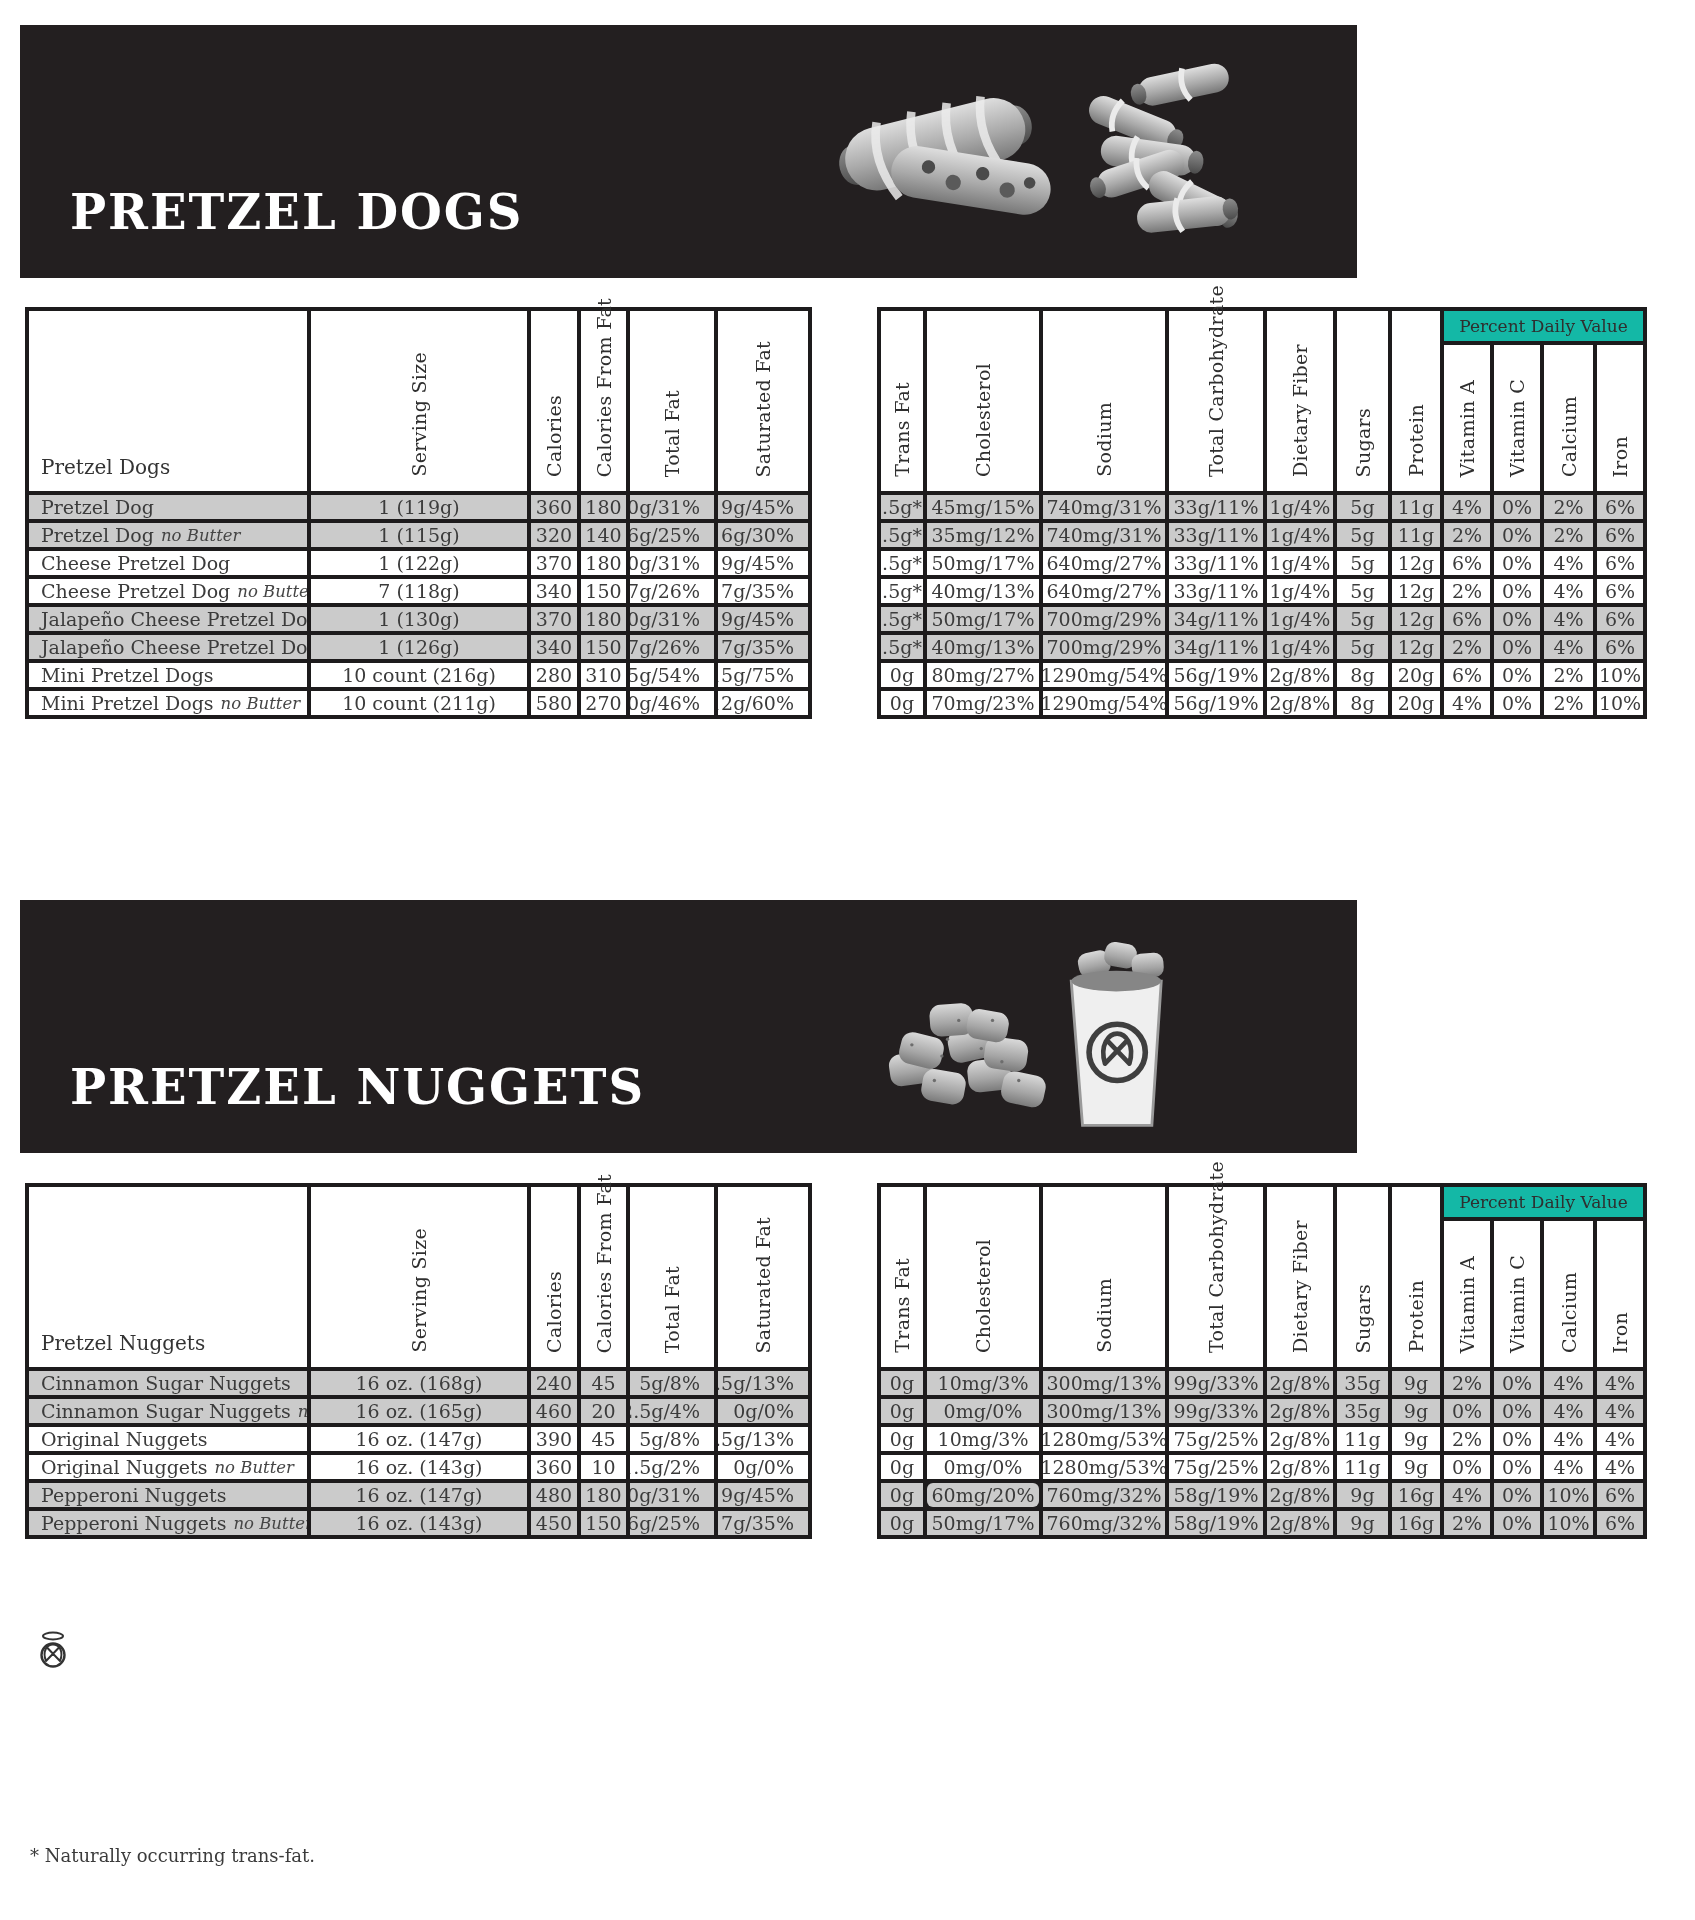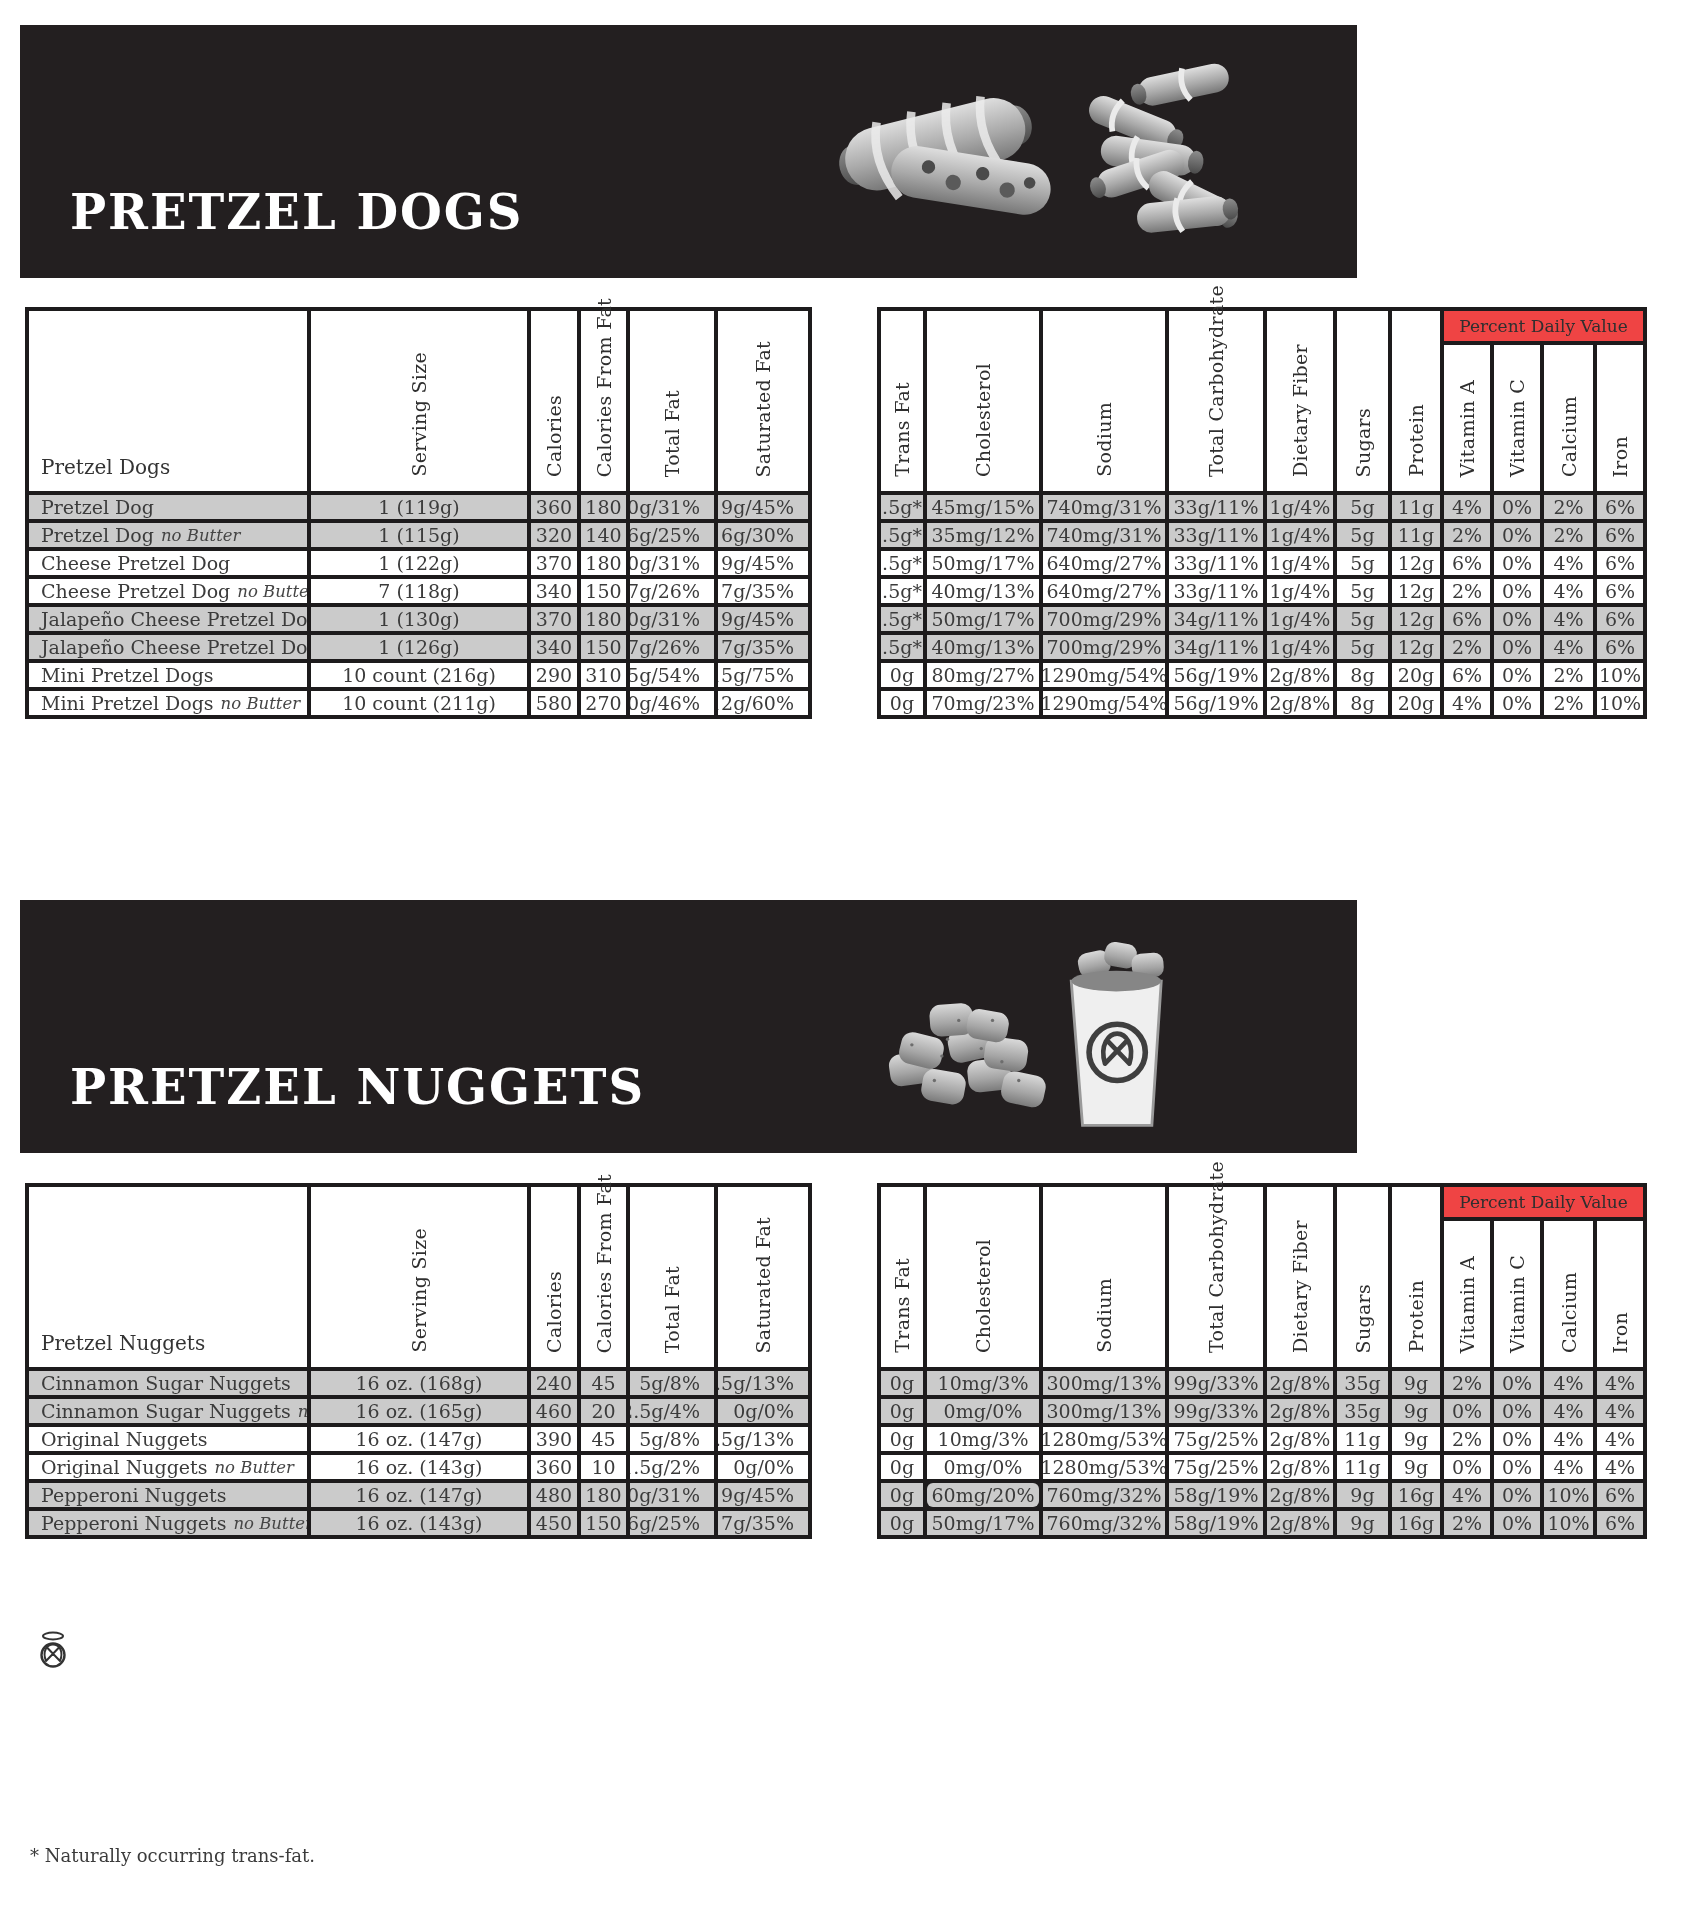--- a/index.html
+++ b/index.html
@@ -33,21 +33,21 @@
     padding-bottom:14px;box-sizing:border-box;flex:none;
   }
   .vtext{
     writing-mode:vertical-rl;transform:rotate(180deg);
     white-space:nowrap;font-size:19px;color:#2f2f2f;letter-spacing:.3px;
   }
   .hcell.namehc{justify-content:flex-start;padding:0 0 12px 12px;}
   .rowlabel{font-size:20px;color:#333;}
   .pdvgroup{display:flex;flex-direction:column;gap:4px;flex:none;}
   .pdvbox{
-    height:30px;background:#ef4444;display:flex;align-items:center;justify-content:center;
+    height:30px;background:#14b8a6;display:flex;align-items:center;justify-content:center;
     font-size:17px;color:#2f2f2f;flex:none;
   }
   .pdvcols{flex:1;display:flex;gap:4px;}
   .pdvcols .hcell{height:100%;}
   .trow{display:flex;gap:4px;height:24px;flex:none;}
   .cell{
     background:#ffffff;display:flex;align-items:center;box-sizing:border-box;
     font-size:19px;color:#3b3b3b;flex:none;overflow:hidden;white-space:nowrap;
   }
   .trow.shaded .cell{background:#cbcbcb;}
@@ -213,21 +213,21 @@
           <div class="cell a-center" style="width: 46px;">340</div>
           <div class="cell a-center" style="width: 45px;">150</div>
           <div class="cell a-right" style="width: 84px;">17g/26%</div>
           <div class="cell a-right" style="width: 90px;">7g/35%</div>
         </div>
         <div class="trow">
           <div class="cell namecell" style="width: 278px;">
             <span>Mini Pretzel Dogs</span>
           </div>
           <div class="cell a-center" style="width: 216px;">10 count (216g)</div>
-          <div class="cell a-center" style="width: 46px;">290</div>
+          <div class="cell a-center" style="width: 46px;">280</div>
           <div class="cell a-center" style="width: 45px;">310</div>
           <div class="cell a-right" style="width: 84px;">35g/54%</div>
           <div class="cell a-right" style="width: 90px;">15g/75%</div>
         </div>
         <div class="trow">
           <div class="cell namecell" style="width: 278px;">
             <span>Mini Pretzel Dogs</span>
             <span class="suffix">no Butter</span>
           </div>
           <div class="cell a-center" style="width: 216px;">10 count (211g)</div>

